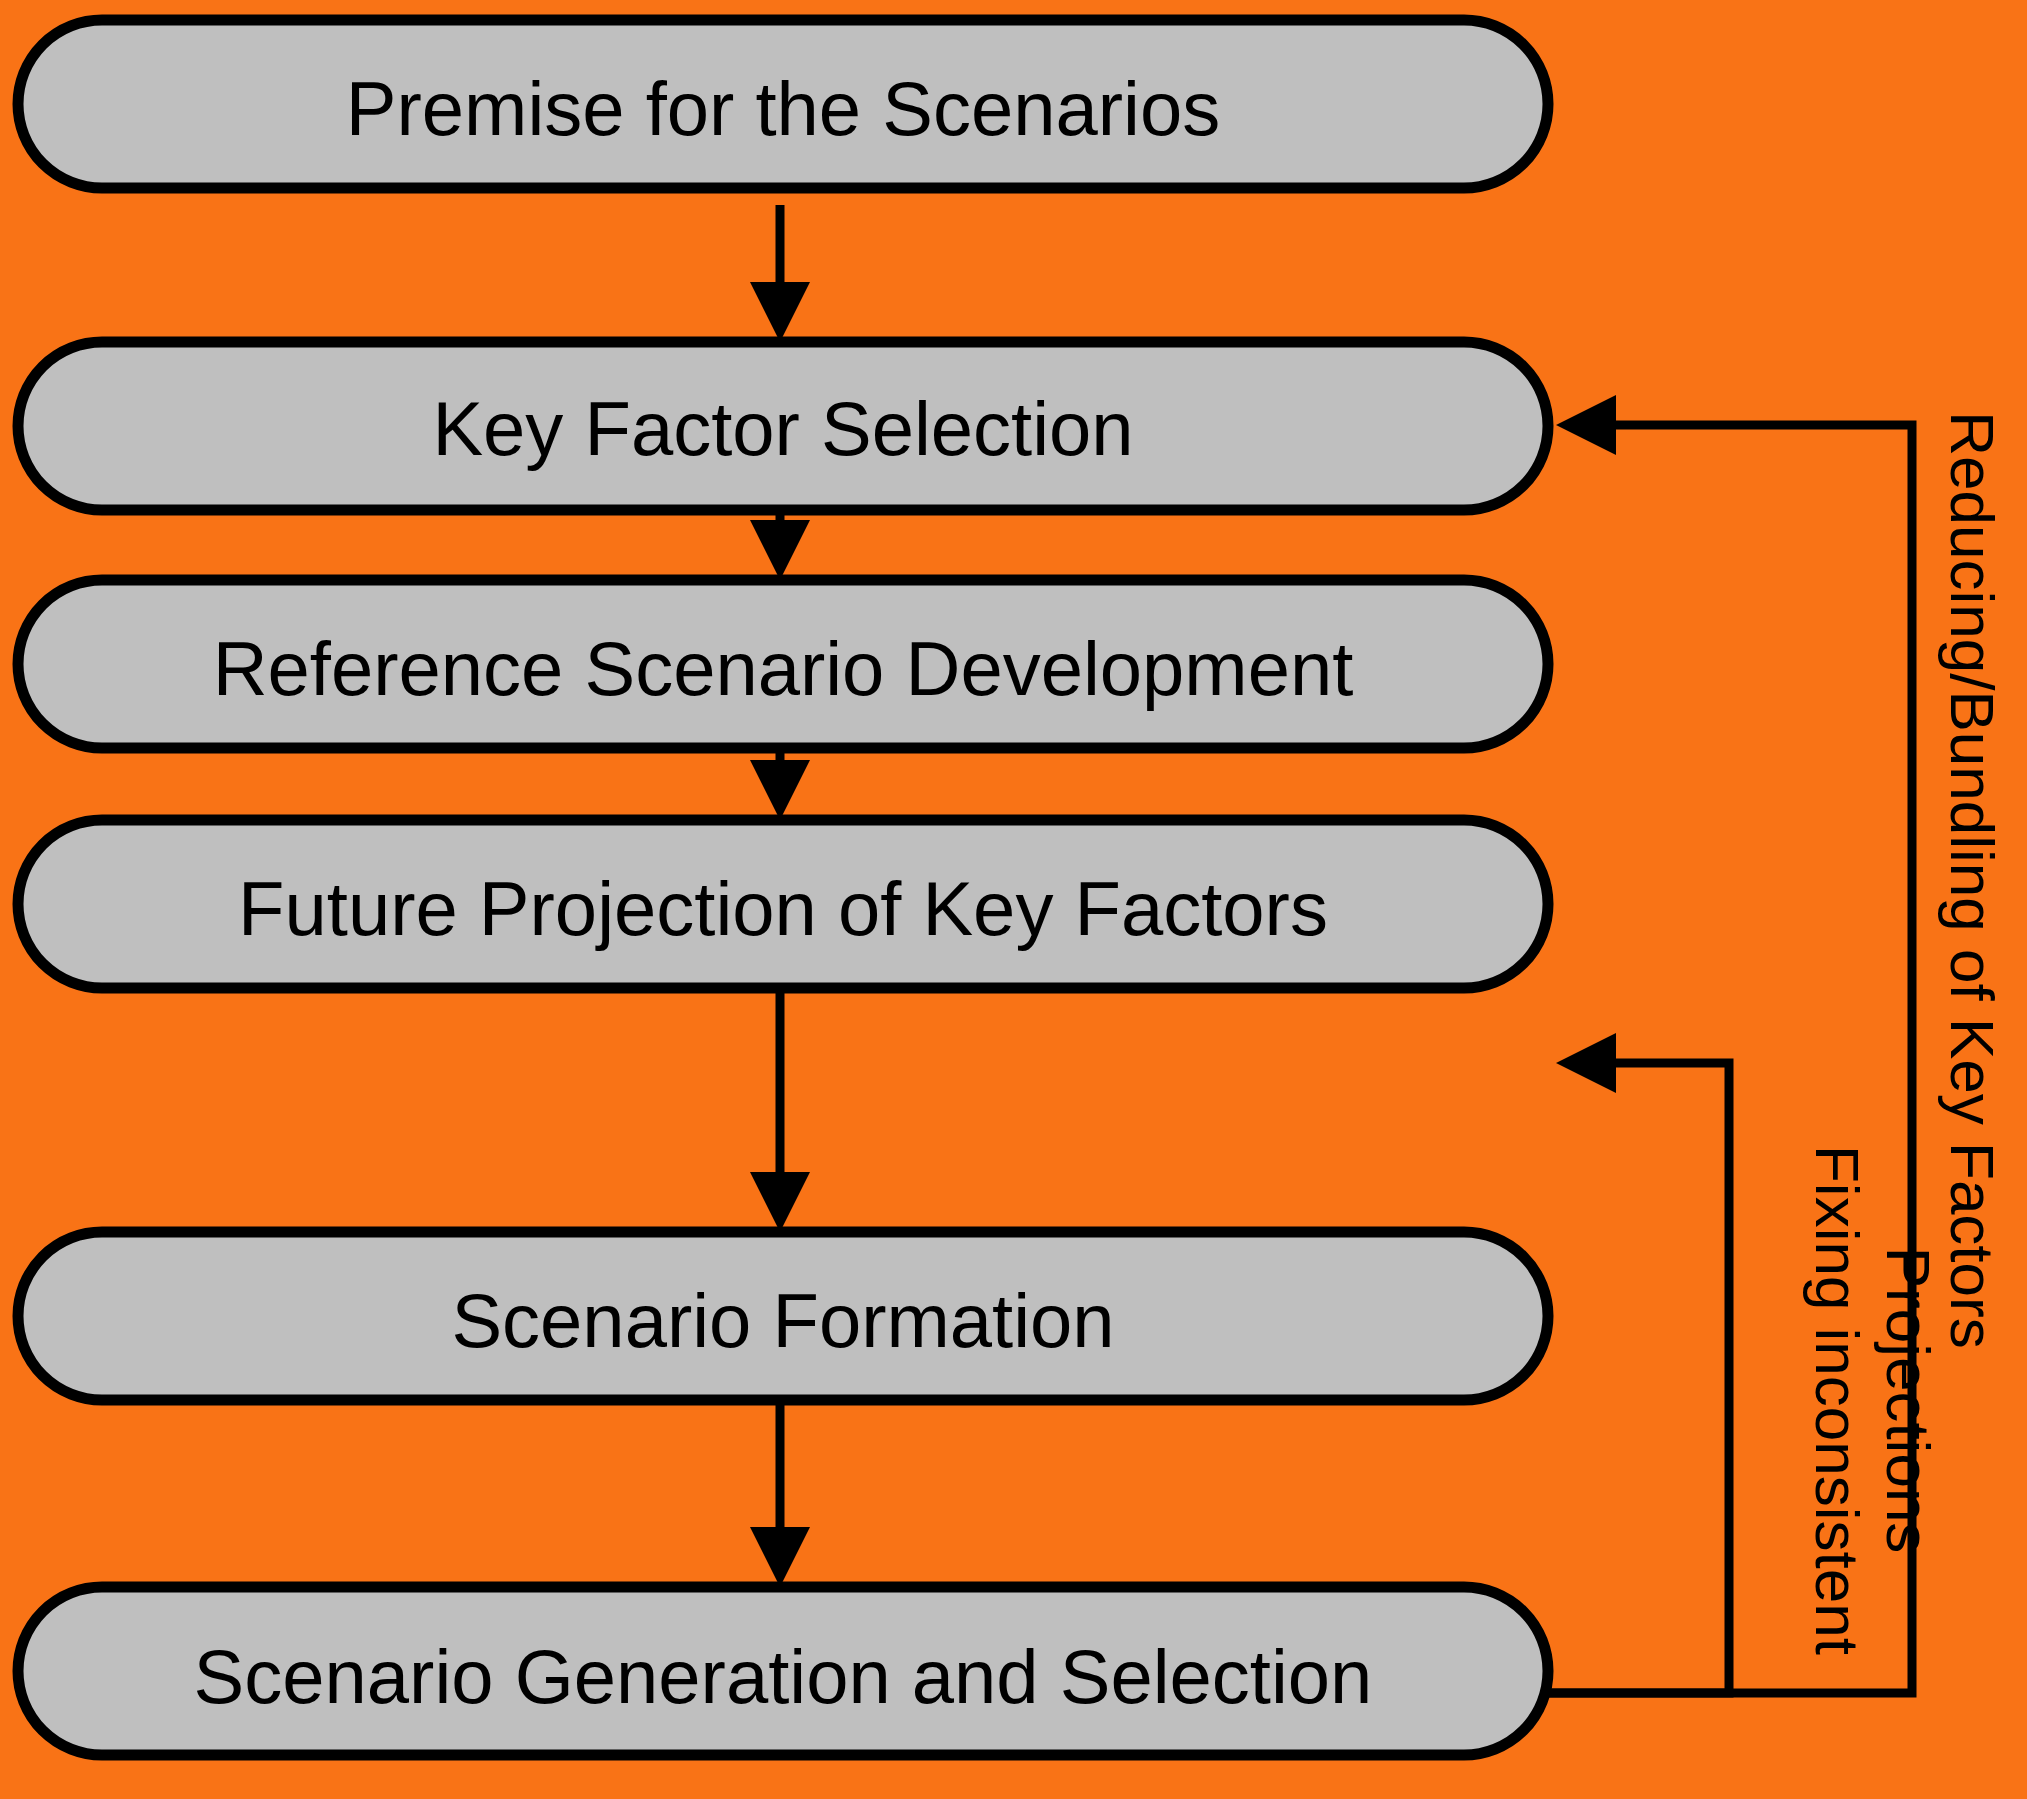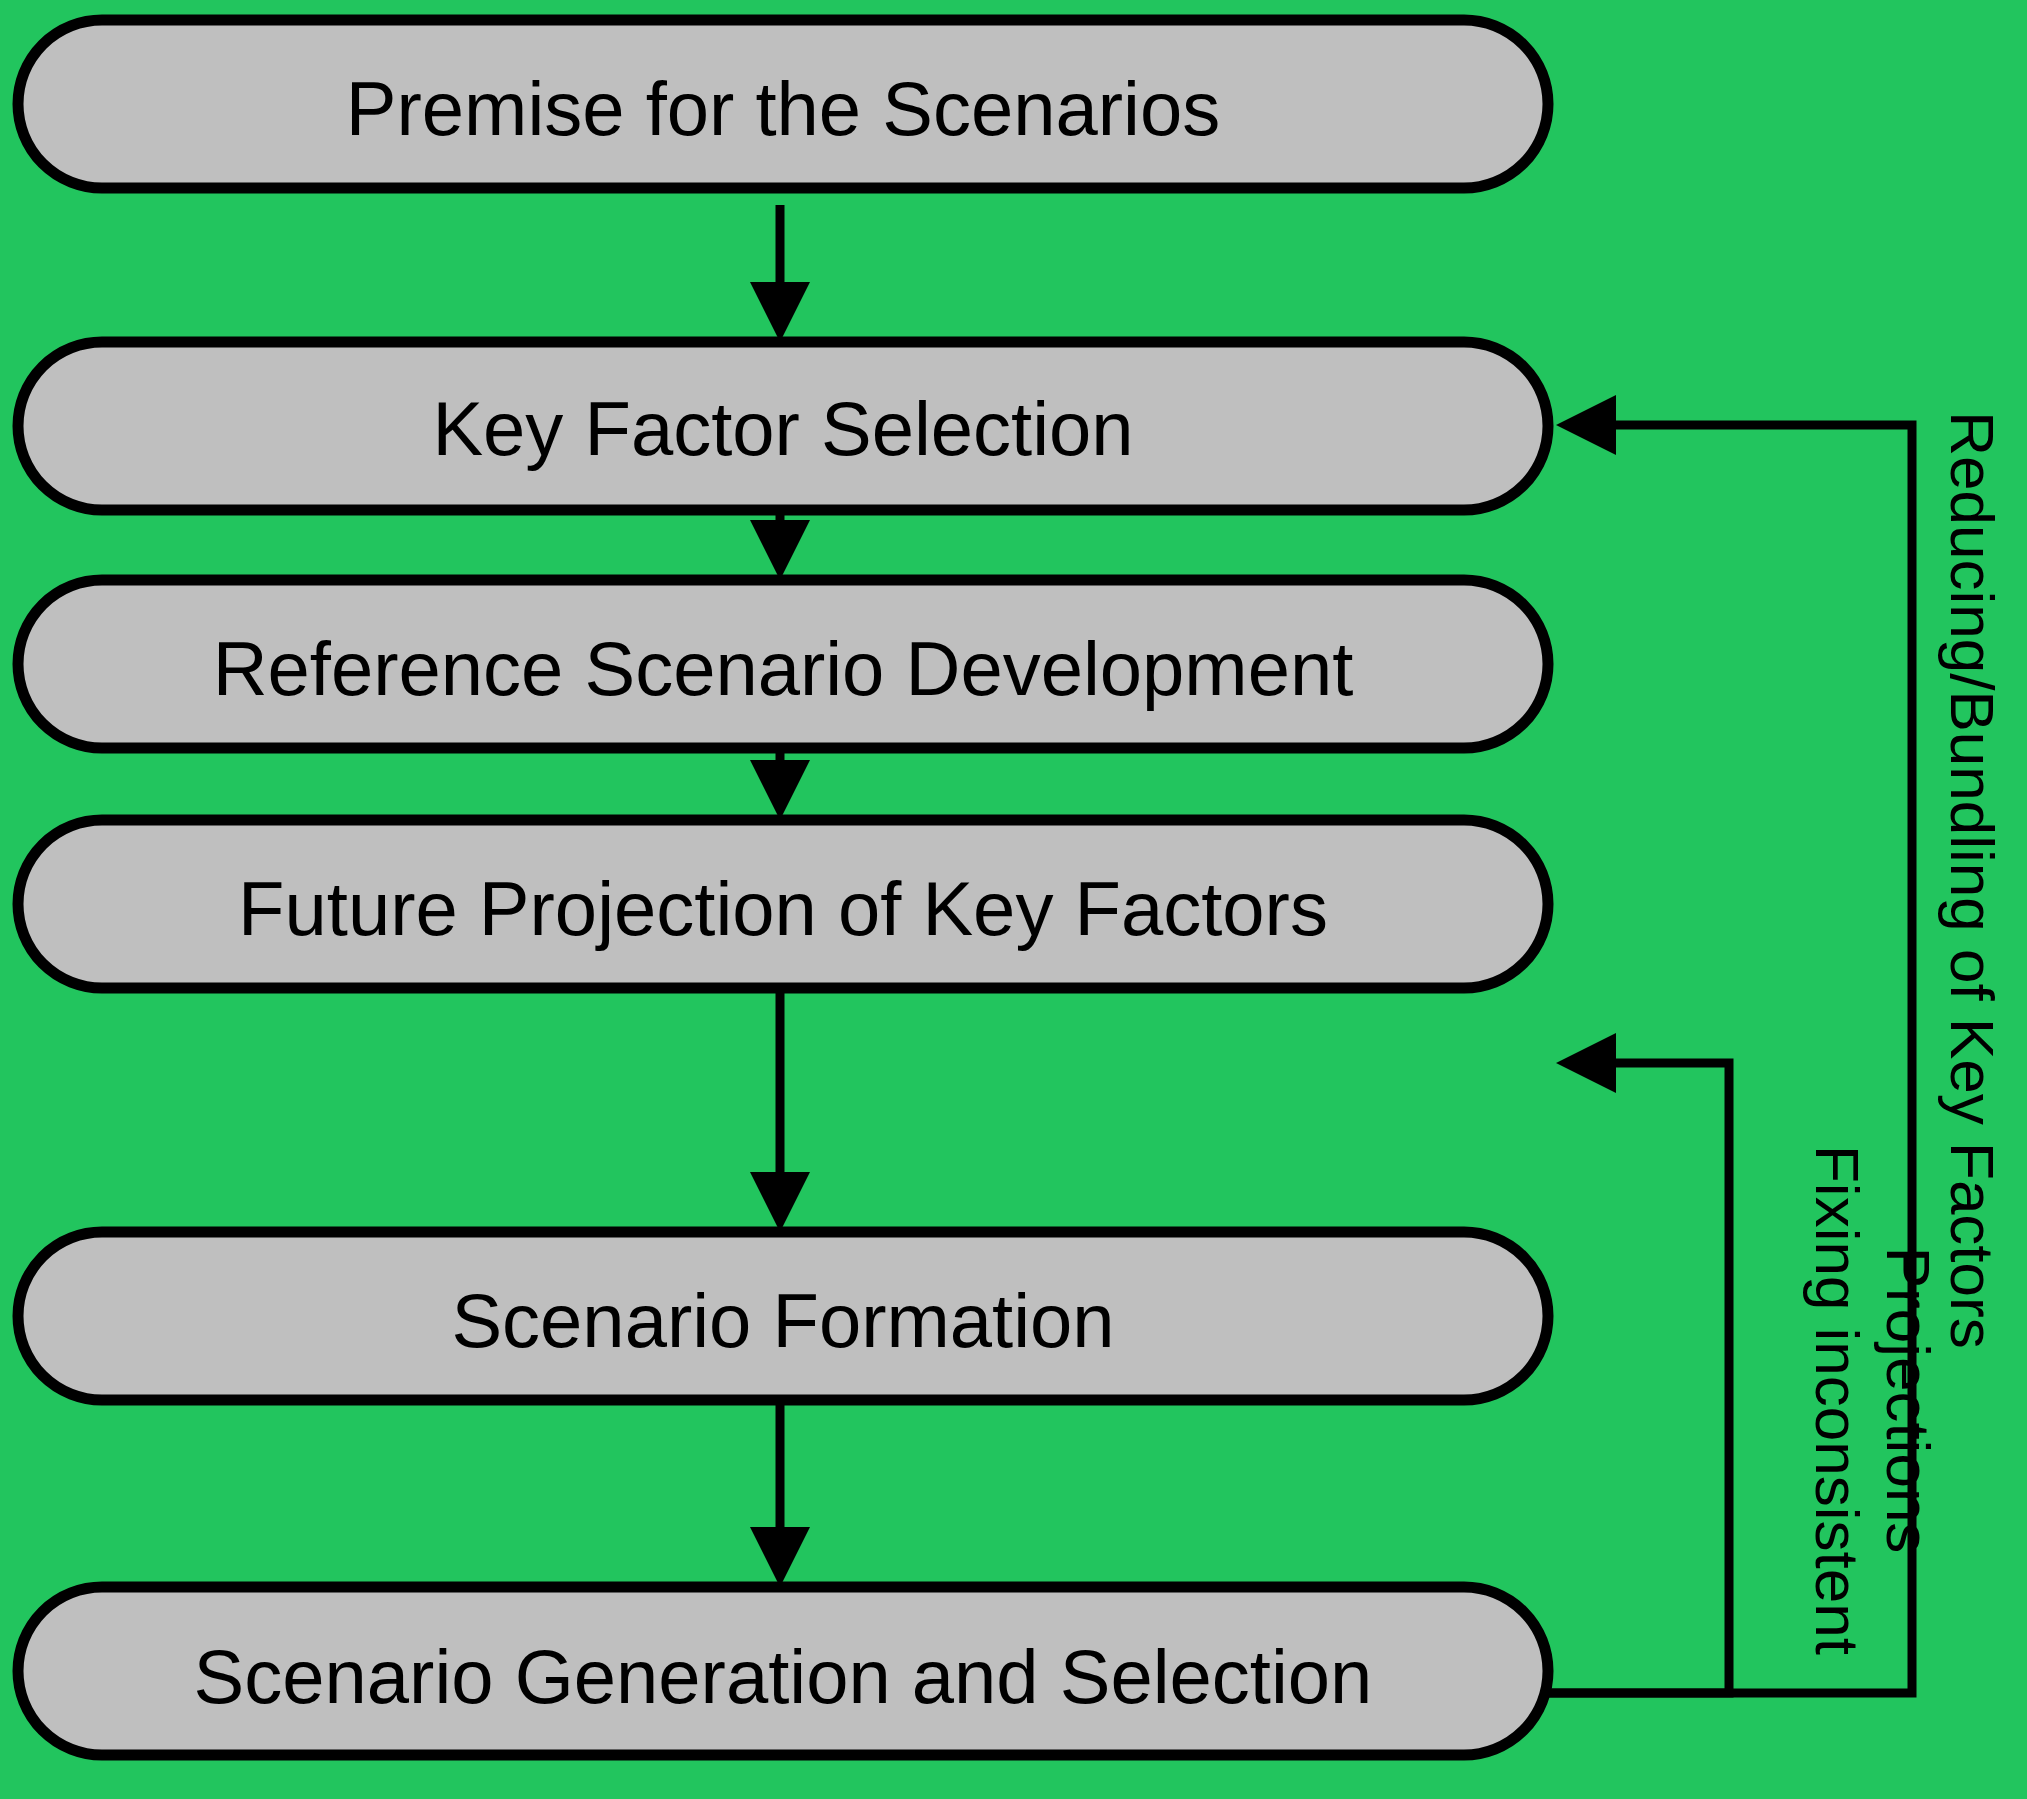--- a/index.html
+++ b/index.html
@@ -8,21 +8,21 @@
     padding: 0;
     background: #ffffff;
   }
   body {
     font-family: "Liberation Sans", sans-serif;
   }
   #canvas {
     position: relative;
     width: 2027px;
     height: 1799px;
-    background: #22c55e;
+    background: #f97316;
     overflow: hidden;
   }
   #flow-svg {
     position: absolute;
     left: 0;
     top: 0;
     width: 2027px;
     height: 1799px;
   }
   .node-shape {

